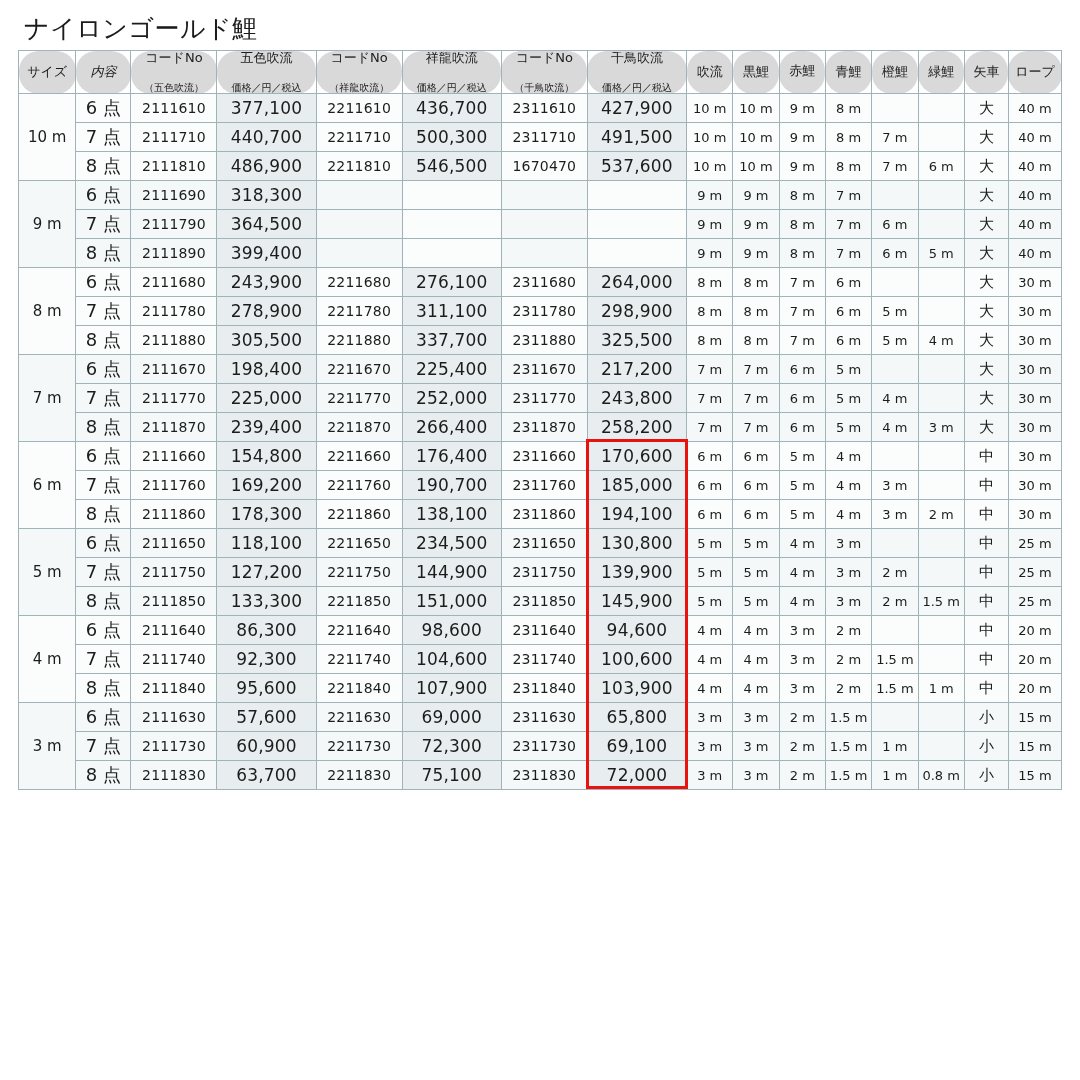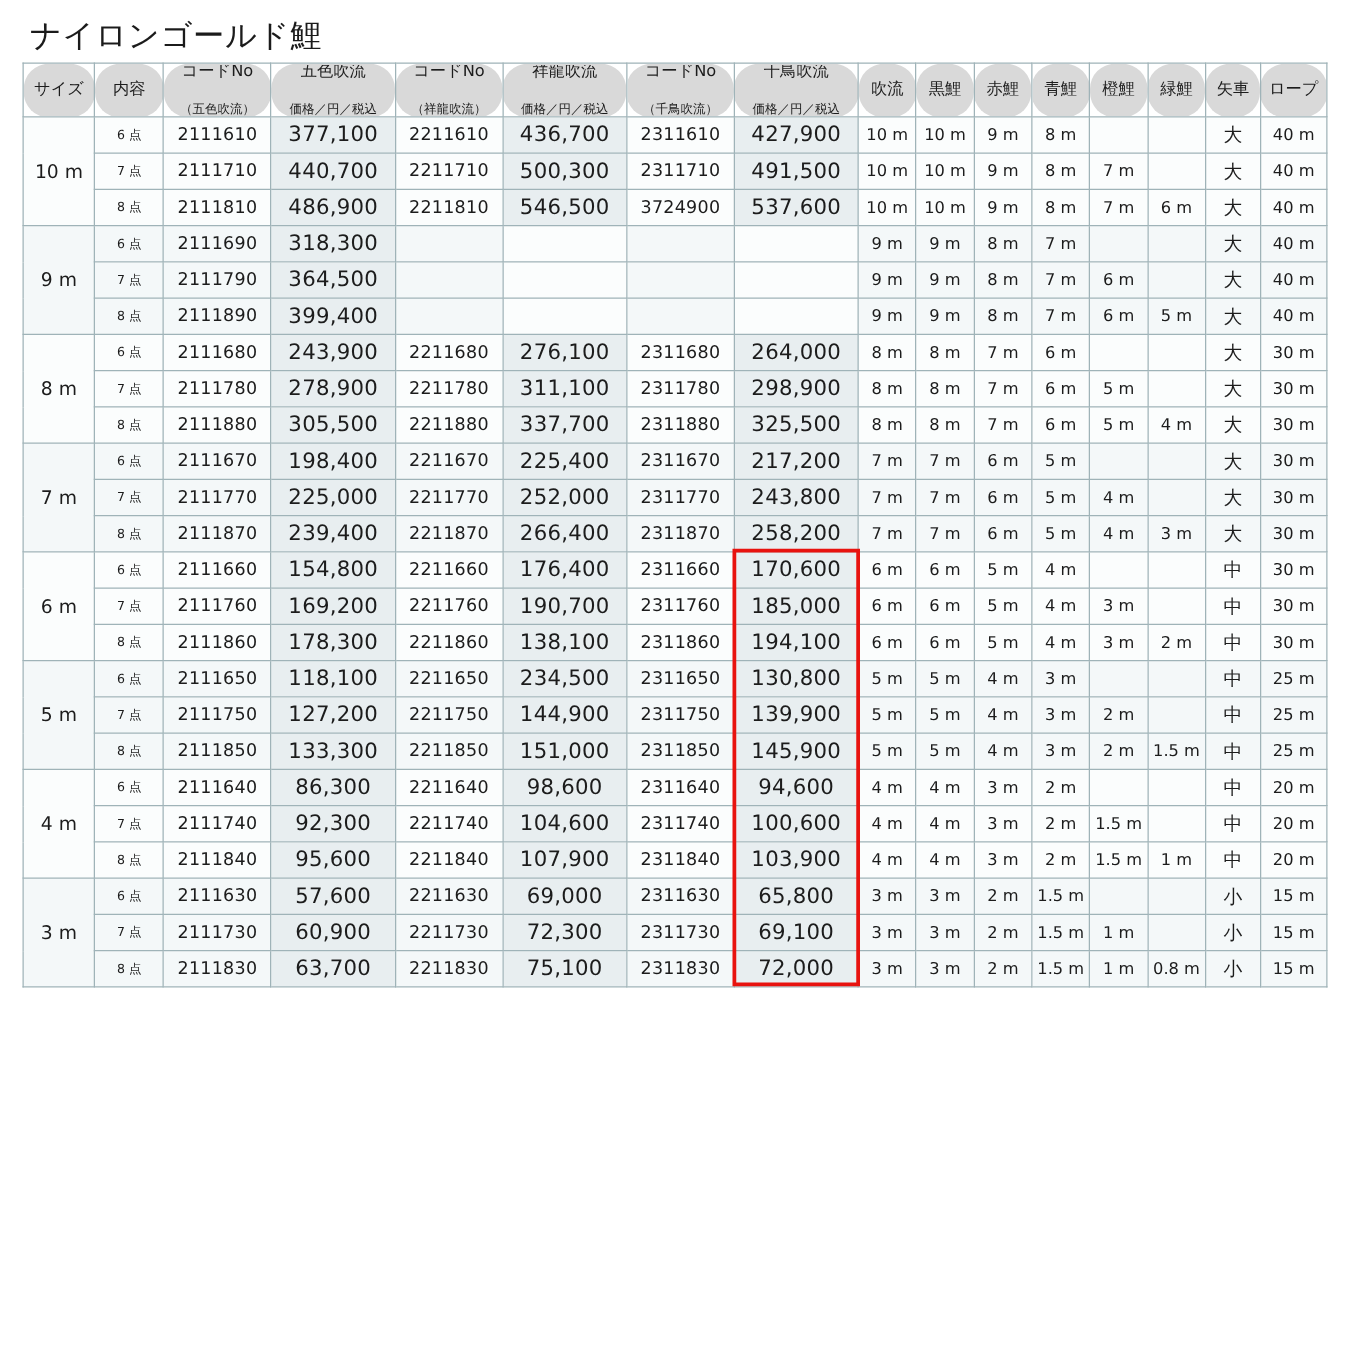--- a/index.html
+++ b/index.html
@@ -59,21 +59,21 @@
     line-height: 1.15;
     background: #d9d9d9;
     border-radius: 20px;
   }
   tr.head td .sub {
     font-size: 10px;
     display: block;
     margin-top: 16px;
   }
   td.h-size      { background: #dcdcdc; }
-  td.h-content   { background: #dcdcdc; }
+  td.h-content   { background: #dcdcdc; font-style: italic; }
   td.h-code      { background: #dcdcdc; }
   td.h-price-a   { background: #dcdcdc; }
   td.h-price-b   { background: #dcdcdc; }
   td.h-price-c   { background: #dcdcdc; }
   td.h-fukinagashi{ background: #c9d6dc; }
   td.h-kuro      { background: #bfc4c7; }
   td.h-aka       { background: #f2b9b4; font-family: Liberation Mono, monospace; }
   td.h-ao        { background: #bcd6ea; }
   td.h-daidai    { background: #f2c89a; }
   td.h-midori    { background: #c7e2b9; }
@@ -87,21 +87,21 @@
   col.c-price    { width: 90px; }
   col.c-len      { width: 42px; }
   col.c-yaguruma { width: 40px; }
   col.c-rope     { width: 48px; }
 
   td.size-cell {
     font-size: 15px;
     background: #fbfdfd;
   }
   td.content-cell {
-    font-size: 10px;
+    font-size: 18px;
     background: #fbfdfd;
   }
   td.code-cell {
     font-size: 14px;
     background: #fbfdfd;
     letter-spacing: 0.2px;
   }
   td.price-cell {
     font-size: 17px;
     font-weight: bold;
@@ -245,21 +245,21 @@
             <td class="len-cell"></td>
             <td class="yaguruma-cell">大</td>
             <td class="rope-cell">40 m</td>
           </tr>
           <tr class="">
             <td class="content-cell">8 点</td>
             <td class="code-cell">2111810</td>
             <td class="price-cell">486,900</td>
             <td class="code-cell">2211810</td>
             <td class="price-cell">546,500</td>
-            <td class="code-cell">3724900</td>
+            <td class="code-cell">1670470</td>
             <td class="price-cell">537,600</td>
             <td class="len-cell">10 m</td>
             <td class="len-cell">10 m</td>
             <td class="len-cell">9 m</td>
             <td class="len-cell">8 m</td>
             <td class="len-cell">7 m</td>
             <td class="len-cell">6 m</td>
             <td class="yaguruma-cell">大</td>
             <td class="rope-cell">40 m</td>
           </tr>

